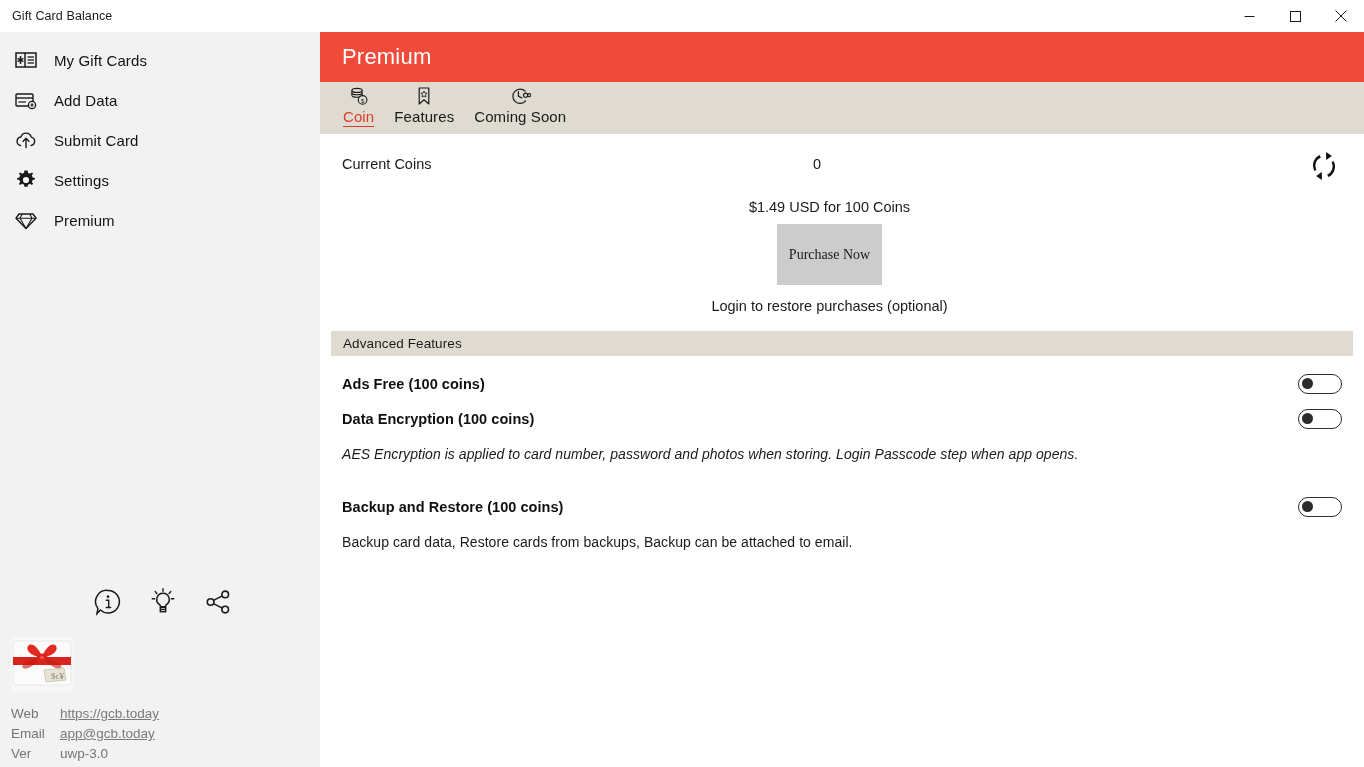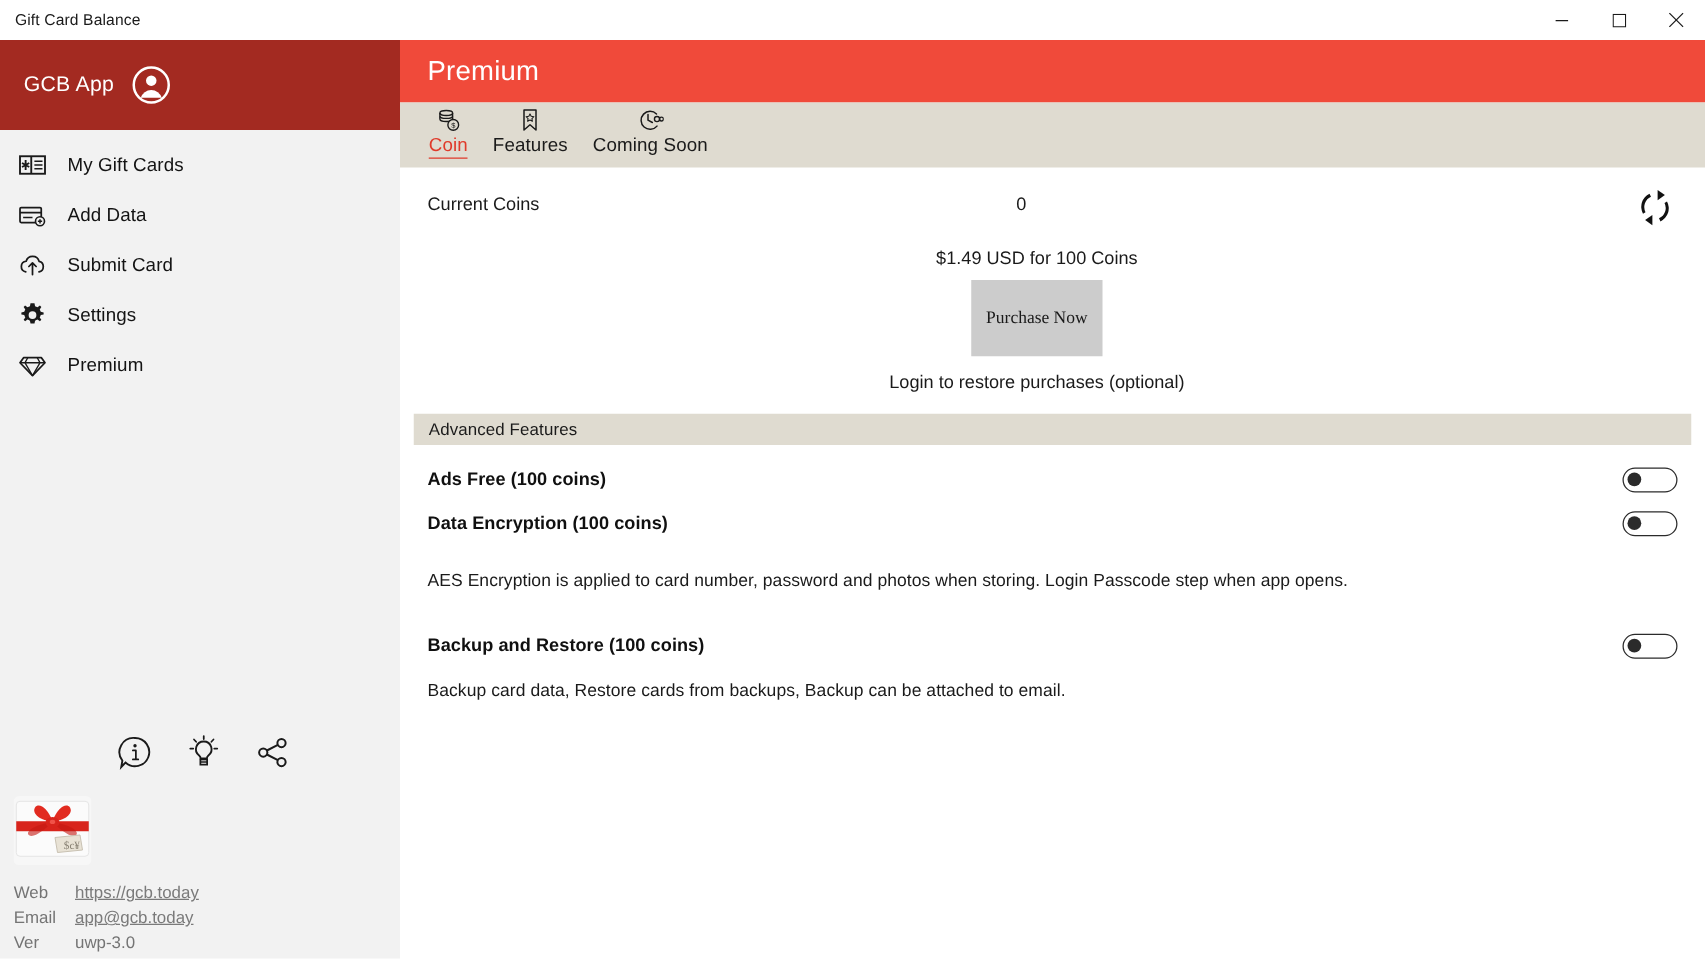--- a/index.html
+++ b/index.html
@@ -309,30 +309,20 @@
         <svg width="12" height="12" viewBox="0 0 12 12">
             <line x1="0.5" y1="0.5" x2="11.5" y2="11.5" stroke="#1a1a1a" stroke-width="1"></line>
             <line x1="11.5" y1="0.5" x2="0.5" y2="11.5" stroke="#1a1a1a" stroke-width="1"></line>
           </svg>
       </div>
     </div>
   </div>
 
   <div class="sidebar">
 
-    <div class="sidebar-header">
-      <div class="sidebar-brand">GCB App</div>
-      <div class="account-icon">
-        <svg width="32" height="32" viewBox="0 0 32 32">
-          <circle cx="16" cy="16" r="14" fill="none" stroke="#ffffff" stroke-width="2"></circle>
-          <circle cx="16" cy="12.5" r="4.2" fill="#ffffff"></circle>
-          <path d="M7.6 26.2 a8.8 8.8 0 0 1 16.8 0 z" fill="#ffffff"></path>
-        </svg>
-      </div>
-    </div>
 
     <div class="nav">
 
       <div class="nav-item">
         <span class="nav-icon">
           <svg width="22" height="22" viewBox="0 0 22 22">
             <rect x="1" y="4" width="20" height="14" fill="none" stroke="#1a1a1a" stroke-width="1.5"></rect>
             <line x1="10" y1="4" x2="10" y2="18" stroke="#1a1a1a" stroke-width="1.5"></line>
             <line x1="12.5" y1="8" x2="19" y2="8" stroke="#1a1a1a" stroke-width="1.3"></line>
             <line x1="12.5" y1="11" x2="19" y2="11" stroke="#1a1a1a" stroke-width="1.3"></line>
@@ -518,21 +508,21 @@
       <div class="toggle" style="top:-2px;">
         <span class="knob"></span>
       </div>
     </div>
 
     <div class="feature" style="margin-top:19px;">
       <div class="feature-title">Data Encryption (100 coins)</div>
       <div class="toggle" style="top:-2px;">
         <span class="knob"></span>
       </div>
-      <div class="feature-desc" style="margin-top:29px;">AES Encryption is applied to card number, password and photos when storing. Login Passcode step when app opens.</div>
+      <div class="feature-desc" style="margin-top:19px;font-style:italic;">AES Encryption is applied to card number, password and photos when storing. Login Passcode step when app opens.</div>
     </div>
 
     <div class="feature" style="margin-top:37px;">
       <div class="feature-title">Backup and Restore (100 coins)</div>
       <div class="toggle" style="top:-2px;">
         <span class="knob"></span>
       </div>
       <div class="feature-desc" style="margin-top:19px;">Backup card data, Restore cards from backups, Backup can be attached to email.</div>
     </div>
 

